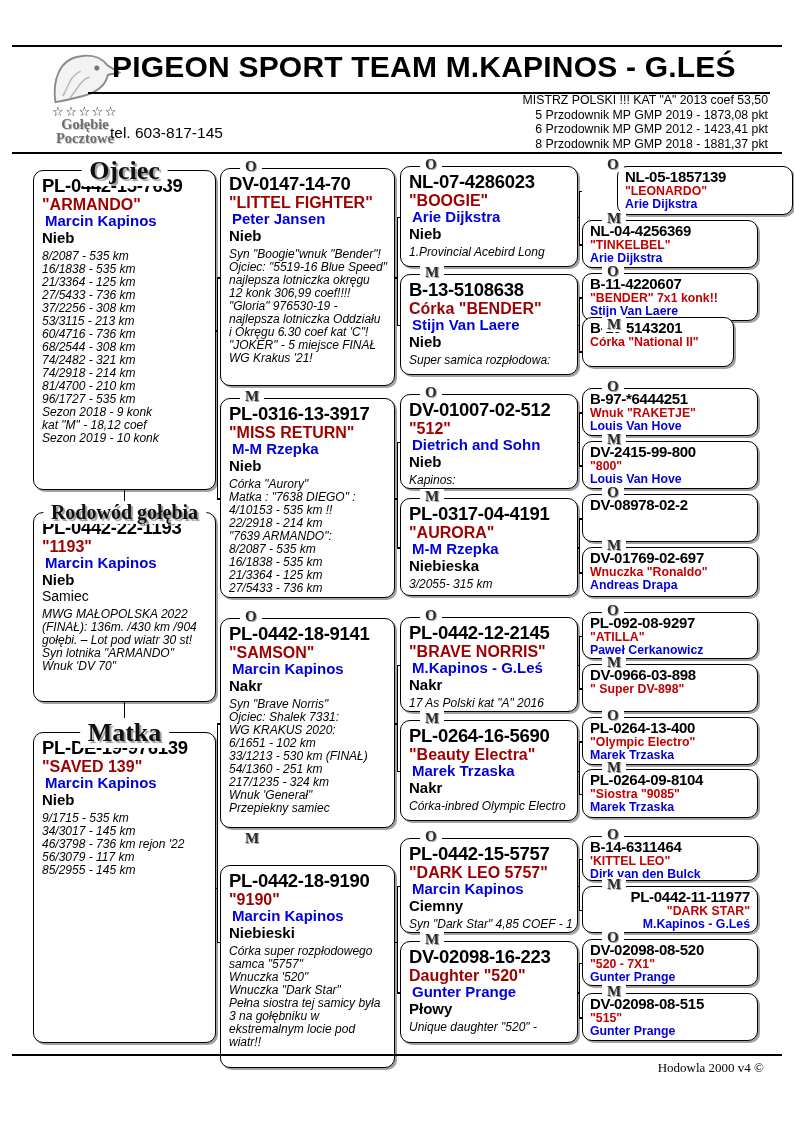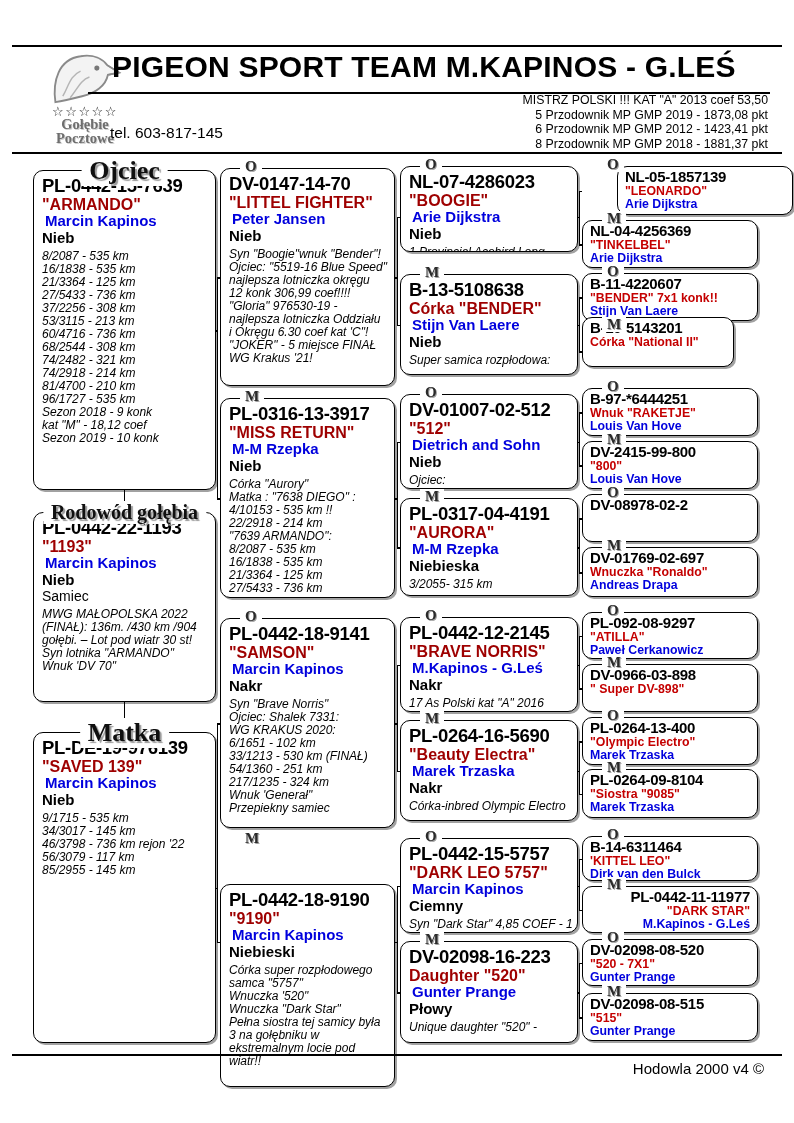--- a/index.html
+++ b/index.html
@@ -9,21 +9,21 @@
   .page-title{position:absolute;left:112px;top:50px;font-size:30px;font-weight:bold;
         letter-spacing:0.2px;white-space:nowrap;}
   .title-underline{position:absolute;left:88px;top:92px;width:682px;height:2px;background:#000;}
   .phone{position:absolute;left:110px;top:124px;font-size:15.5px;}
   .achievements{position:absolute;right:26px;top:93px;text-align:right;font-size:12.3px;line-height:14.6px;}
   .logo{position:absolute;left:30px;top:50px;width:110px;text-align:center;}
   .logo svg{display:block;margin:0 auto;}
   .stars{font-size:13px;letter-spacing:1.5px;color:#222;line-height:13px;margin-top:1px;}
   .logoline{font-family:"Liberation Serif",serif;font-weight:bold;font-size:14.5px;line-height:13.5px;
         color:#6e6e6e;text-shadow:1px 1px 0 #cfcfcf;}
-  .footer-text{position:absolute;right:30px;top:1060px;font-size:15px;}
+  .footer-text{position:absolute;right:30px;top:1060px;font-size:13px;font-family:Liberation Serif, serif;}
 
   .box{position:absolute;box-sizing:border-box;background:#fff;border:1.6px solid #000;
        border-radius:10px;box-shadow:2px 2px 0 rgba(110,110,110,.65);
        padding:5px 8px 3px 8px;overflow:hidden;}
   .box-sm{padding:2px 7px 2px 7px;}
   .ring-lg{font-size:18.5px;font-weight:bold;letter-spacing:-0.3px;line-height:20px;white-space:nowrap;}
   .name-lg{font-size:16px;font-weight:bold;color:var(--red-lg);line-height:17px;white-space:nowrap;}
   .fancier-lg{font-size:15px;font-weight:bold;color:var(--blue);line-height:16.5px;padding-left:3px;white-space:nowrap;}
   .pcolor{font-size:15px;font-weight:bold;line-height:16.5px;}
   .sexword{font-size:14px;line-height:16px;}
@@ -174,38 +174,38 @@
           <div> WG KRAKUS 2020:</div>
           <div>6/1651 - 102 km</div>
           <div>33/1213 - 530 km (FINAŁ)</div>
           <div>54/1360 - 251 km</div>
           <div>217/1235 - 324 km</div>
           <div>Wnuk 'Generał"</div>
           <div>Przepiekny samiec</div>
         </div>
       </div>
       <div class="omlabel" style="left: 240px; top: 609px;">O</div>
-      <div class="box" style="left: 220px; top: 884px; width: 175px; height: 203px;">
+      <div class="box" style="left: 220px; top: 865px; width: 175px; height: 203px;">
         <div class="ring-lg">PL-0442-18-9190</div>
         <div class="name-lg">"9190"</div>
         <div class="fancier-lg">Marcin Kapinos</div>
         <div class="pcolor">Niebieski</div>
         <div class="notes">
           <div>Córka super rozpłodowego</div>
           <div>samca "5757"</div>
           <div>Wnuczka '520"</div>
           <div>Wnuczka "Dark Star"</div>
           <div>Pełna siostra tej samicy była</div>
           <div>3 na gołębniku w</div>
           <div>ekstremalnym locie pod</div>
           <div>wiatr!!</div>
         </div>
       </div>
       <div class="omlabel" style="left: 240px; top: 831px;">M</div>
-      <div class="box" style="left: 400px; top: 166px; width: 178px; height: 86px;">
+      <div class="box" style="left: 400px; top: 166px; width: 178px; height: 101px;">
         <div class="ring-lg">NL-07-4286023</div>
         <div class="name-lg">"BOOGIE"</div>
         <div class="fancier-lg">Arie Dijkstra</div>
         <div class="pcolor">Nieb</div>
         <div class="notes">
           <div>1.Provincial Acebird Long</div>
         </div>
       </div>
       <div class="omlabel" style="left: 420px; top: 157px;">O</div>
       <div class="box" style="left: 400px; top: 274px; width: 178px; height: 101px;">
@@ -217,21 +217,21 @@
           <div>Super samica rozpłodowa:</div>
         </div>
       </div>
       <div class="omlabel" style="left: 420px; top: 265px;">M</div>
       <div class="box" style="left: 400px; top: 394px; width: 178px; height: 95px;">
         <div class="ring-lg">DV-01007-02-512</div>
         <div class="name-lg">"512"</div>
         <div class="fancier-lg">Dietrich and Sohn</div>
         <div class="pcolor">Nieb</div>
         <div class="notes">
-          <div>Ojciec:</div>
+          <div>Kapinos:</div>
         </div>
       </div>
       <div class="omlabel" style="left: 420px; top: 385px;">O</div>
       <div class="box" style="left: 400px; top: 498px; width: 178px; height: 98px;">
         <div class="ring-lg">PL-0317-04-4191</div>
         <div class="name-lg">"AURORA"</div>
         <div class="fancier-lg">M-M Rzepka</div>
         <div class="pcolor">Niebieska</div>
         <div class="notes">
           <div>3/2055- 315 km</div>

